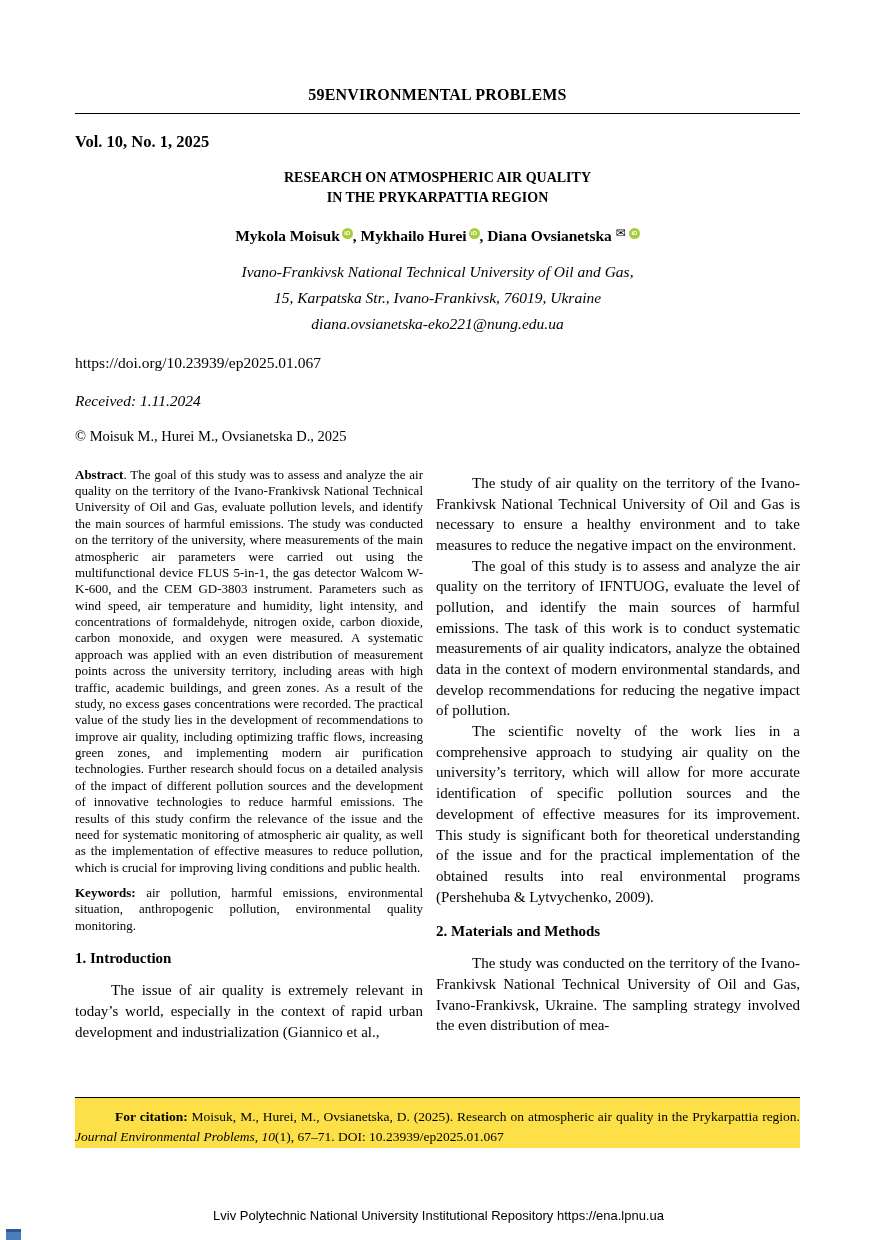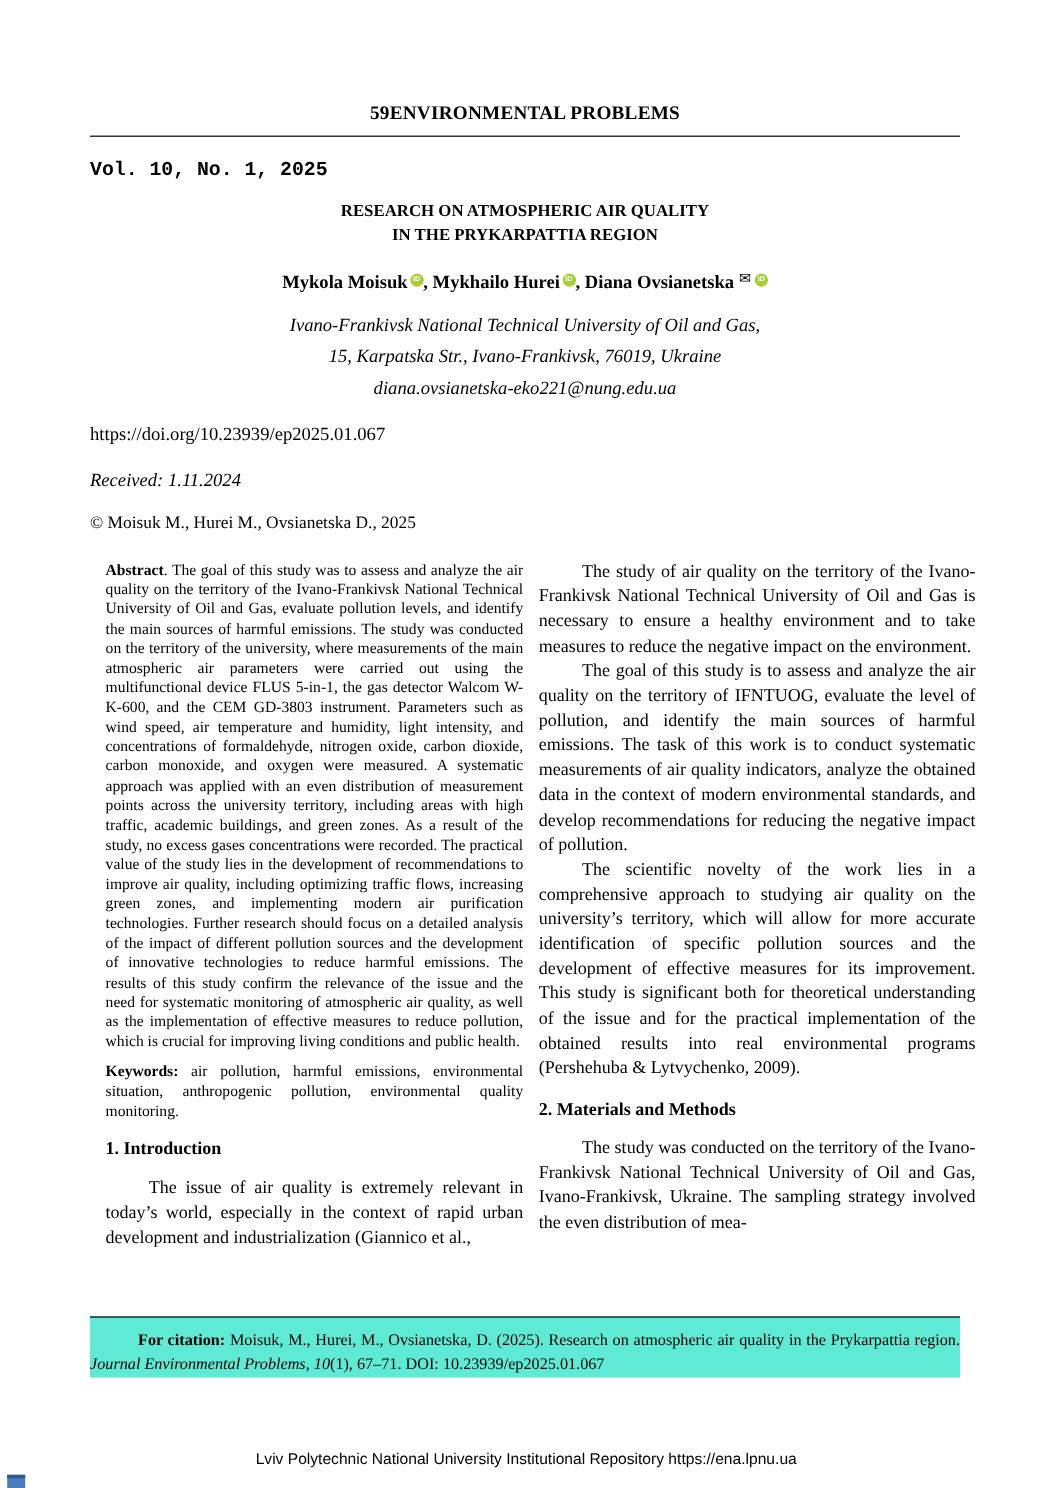--- a/index.html
+++ b/index.html
@@ -6,53 +6,53 @@
   html, body { background:#ffffff; }
   body {
     width:877px; height:1240px; position:relative;
     font-family:"Liberation Serif", serif; color:#000;
     overflow:hidden;
   }
   .page { padding:86px 77px 0 75px; }
 
   .running-head { text-align:center; font-weight:bold; font-size:16px; letter-spacing:.2px; }
   .head-rule { border-bottom:1.6px solid #000; margin-top:9px; }
-  .volume { font-weight:bold; font-size:16.5px; margin-top:18px;font-family:Liberation Mono, monospace; }
+  .volume { font-weight:bold; font-size:16.5px; margin-top:18px; }
 
   .title { text-align:center; font-size:14px; font-weight:bold; margin-top:16px; line-height:1.45; }
 
   .authors { text-align:center; font-weight:bold; font-size:15.5px; margin-top:17px; }
   .orcid {
     display:inline-block; width:11px; height:11px; border-radius:50%;
     background:#A6CE39; color:#fff; font-size:6px; line-height:11px; text-align:center;
     vertical-align:6px; margin-left:2px;
     font-family:"Liberation Sans", sans-serif; font-weight:bold;
     cursor:pointer;
   }
   .mail-icon { font-size:12px; vertical-align:4px; margin:0 1px 0 4px; font-weight:normal; cursor:pointer; }
 
   .affiliation { text-align:center; font-style:italic; font-size:15.5px; margin-top:14px; line-height:1.7; }
   .doi { font-size:15.5px; margin-top:16px; }
   .received { font-style:italic; font-size:15.5px; margin-top:20px; }
   .copyright { font-size:14.5px; margin-top:18px; }
 
-  .columns { display:flex; gap:13px; margin-top:22px; align-items:flex-start;margin-left:13px; }
+  .columns { display:flex; gap:13px; margin-top:22px; align-items:center; }
   .col-left  { width:348px; flex:none; }
   .col-right { width:364px; flex:none; }
 
   .small-text { font-size:13px; line-height:1.26; text-align:justify; }
   .body-text  { font-size:15px; line-height:1.38; text-align:justify; }
   p.indent { text-indent:2.4em; }
   .kw { margin-top:9px; }
   h2.sec { font-size:15px; font-weight:bold; margin:16px 0 13px; }
   .bold { font-weight:bold; }
   .ital { font-style:italic; }
 
   .footer-citation {
-    position:absolute; top:1097px; left:75px; right:77px; background:#5eead4;
+    position:absolute; top:1097px; left:75px; right:77px; background:#fde047;
     border-top:1.4px solid #000; padding-top:9px;
     font-size:13.5px; line-height:1.5; text-align:justify; text-indent:40px;
   }
   .repository {
     position:absolute; top:1184px; left:0; width:100%;
     text-align:center; font-family:"Liberation Sans", sans-serif; font-size:13px;margin-top:24px;
   }
   .corner-mark {
     position:absolute; left:6px; bottom:0; width:15px; height:11px;
     background:#4a7ebb; border-top:3px solid #2c5a94;

